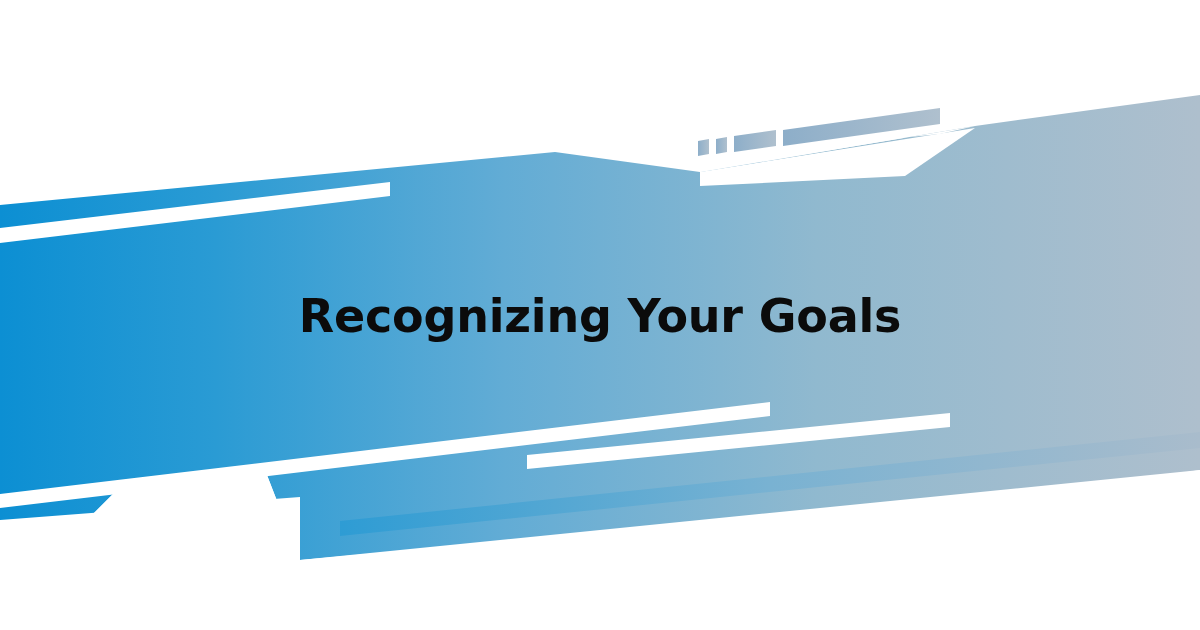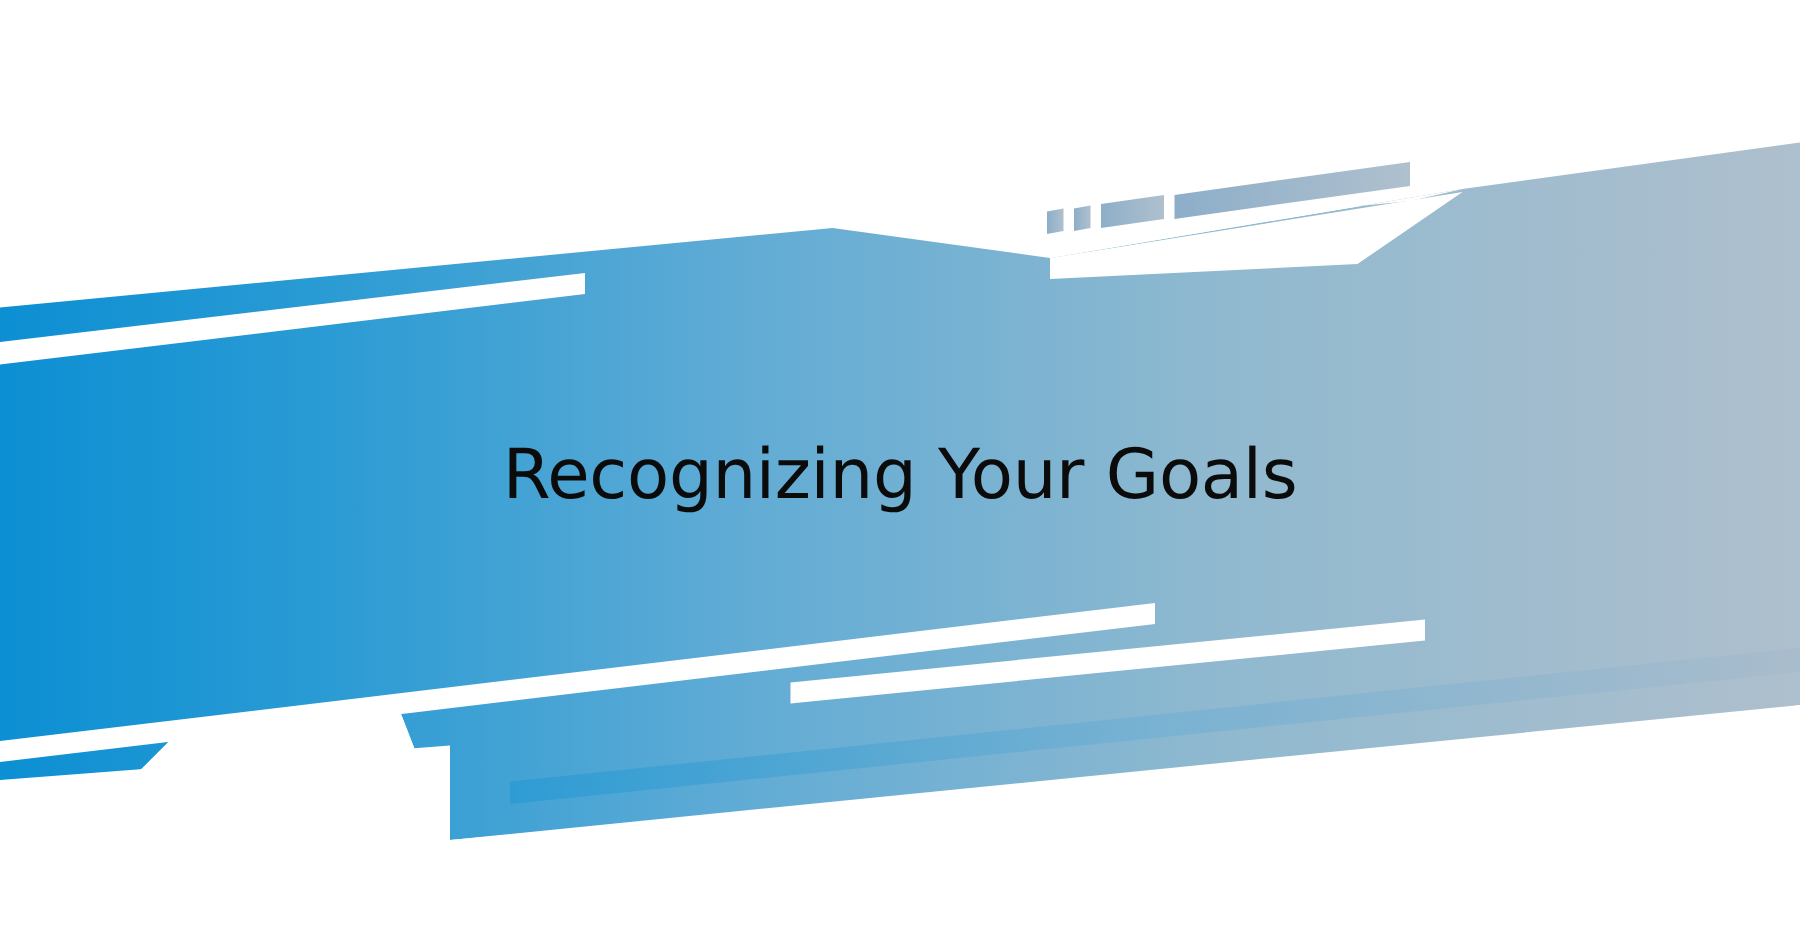--- a/index.html
+++ b/index.html
@@ -30,21 +30,21 @@
     inset: 0;
     display: flex;
     align-items: center;
     justify-content: center;
     pointer-events: none;
   }
   #banner-title {
     margin: 0;
     font-family: "DejaVu Sans", "Liberation Sans", sans-serif;
     font-size: 46px;
-    font-weight: 400;
+    font-weight: 700;
     line-height: 1;
     letter-spacing: -0.2px;
     color: #0b0b0b;
     white-space: nowrap;
     transform: translateY(1px);
   }
 </style>
 </head>
 <body>
 

